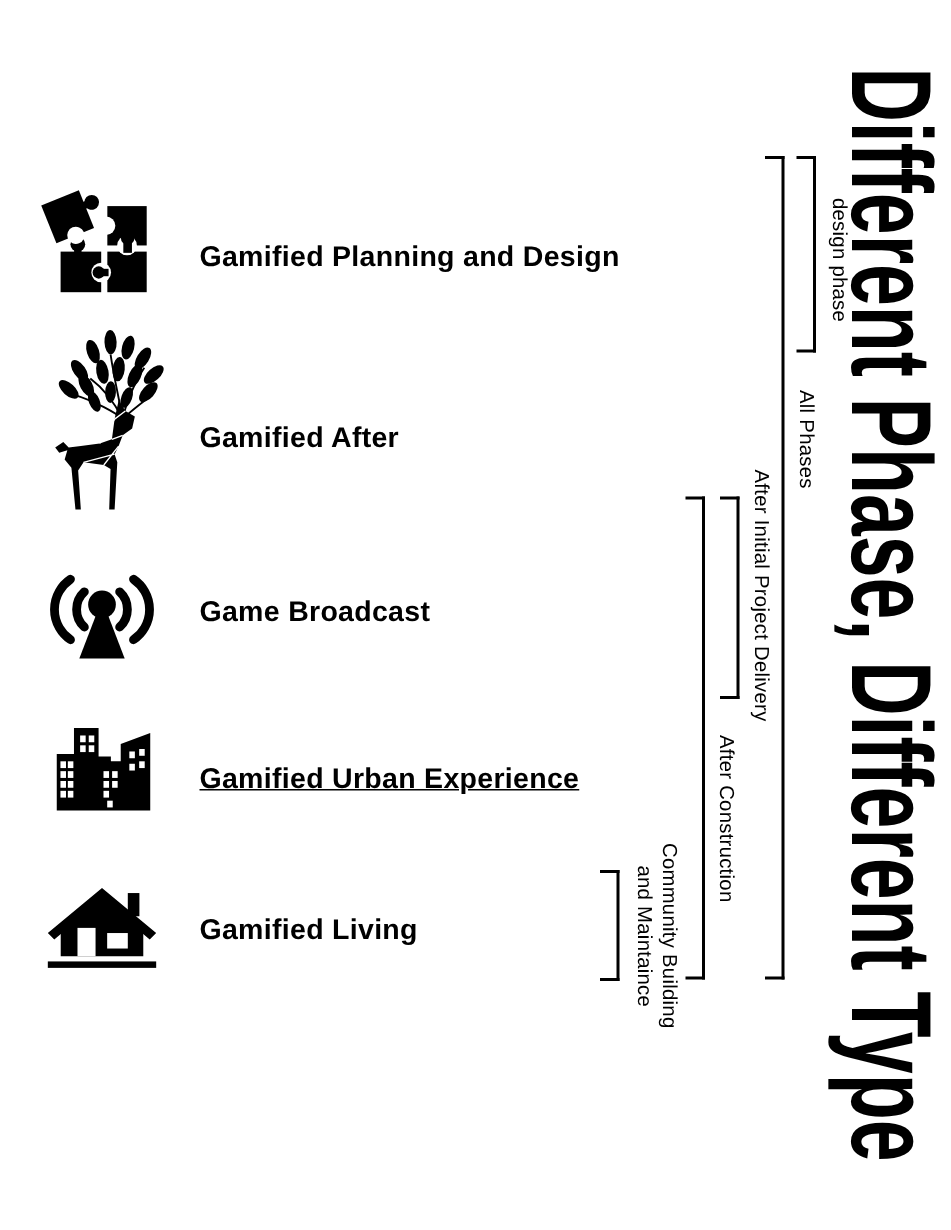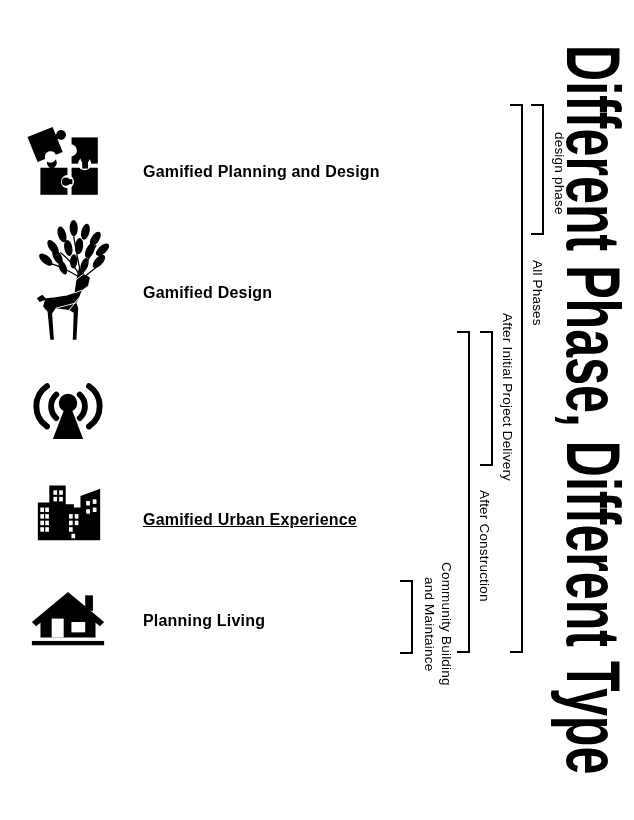--- a/index.html
+++ b/index.html
@@ -4,22 +4,22 @@
 <style>
   html,body{margin:0;padding:0;background:#fff;}
   #stage{
     position:relative;width:634px;height:820px;background:#fff;
     font-family:"Liberation Sans","DejaVu Sans",sans-serif;color:#000;
     overflow:hidden;
   }
   .icon{position:absolute;}
   .icon svg{display:block;width:100%;height:100%;}
   .row-label{
-    position:absolute;left:143px;height:28px;line-height:28px;
-    font-weight:bold;font-size:16px;white-space:nowrap;letter-spacing:.2px;
+    position:absolute;left:133px;height:28px;line-height:28px;
+    font-weight:bold;font-size:19px;white-space:nowrap;letter-spacing:.2px;
   }
   .bracket{
     position:absolute;box-sizing:border-box;
     border:2px solid #000;border-left:none;background:transparent;
   }
   .vlabel{
     position:absolute;writing-mode:vertical-rl;
     font-size:13.5px;line-height:17px;white-space:nowrap;
     text-align:center;letter-spacing:.2px;
   }
@@ -84,34 +84,35 @@
         <ellipse cx="41" cy="53" rx="4" ry="8" transform="rotate(-22 41 53)"></ellipse>
         <ellipse cx="53" cy="46" rx="4" ry="8" transform="rotate(2 53 46)"></ellipse>
         <ellipse cx="65" cy="50" rx="4" ry="8" transform="rotate(20 65 50)"></ellipse>
       </g>
       <path fill="#000" d="M59,52 L64,60 L71,64 L69,73 L62,78 L59,86 L56,92 L58,98
         L56,133 L52,133 L53,103 L48,100 L33,98 L29,104 L31,133 L27,133 L24,102
         L19,96 L21,89 L15,91 L12,87 L18,83 L22,87 L31,86 L45,84 L54,81 L56,66 Z"></path>
       <path d="M56,66 L45,84 M59,86 L48,100 M56,92 L33,98 M62,78 L54,81 M56,66 L64,60" stroke="#fff" stroke-width="1" fill="none"></path>
     </svg>
   </div>
-  <div class="row-label" style="top:279px;">Gamified Design</div>
+  <div class="row-label" style="top:279px;">Gamified After</div>
 
   <div class="icon" style="left:26px;top:372px;width:84px;height:72px;">
     <svg viewBox="0 0 100 80">
       <path d="M50,30 L68,77 L32,77 Z" fill="#000"></path>
       <circle cx="50" cy="34" r="11" fill="#000"></circle>
       <g stroke="#000" stroke-width="7" fill="none" stroke-linecap="round">
         <path d="M36,24 A19,19 0 0 0 36,52"></path>
         <path d="M25,14 A29,29 0 0 0 25,62"></path>
         <path d="M64,24 A19,19 0 0 1 64,52"></path>
         <path d="M75,14 A29,29 0 0 1 75,62"></path>
       </g>
     </svg>
   </div>
+  <div class="row-label" style="top:395px;">Game Broadcast</div>
 
   <div class="icon" style="left:28px;top:468px;width:82px;height:84px;">
     <svg viewBox="0 0 100 90">
       <path d="M12,82 V36 H26 V15 H46 V38 H56 V42 H64 V28 L88,19 V82 Z" fill="#000"></path>
       <g fill="#fff">
         <rect x="15" y="42" width="4.5" height="5.5"></rect>
           <rect x="21" y="42" width="4.5" height="5.5"></rect>
         <rect x="15" y="50" width="4.5" height="5.5"></rect>
           <rect x="21" y="50" width="4.5" height="5.5"></rect>
         <rect x="15" y="58" width="4.5" height="5.5"></rect>
@@ -140,21 +141,21 @@
   <div class="icon" style="left:25px;top:576px;width:86px;height:74px;">
     <svg viewBox="0 0 100 85">
       <rect x="70" y="22" width="9" height="18" fill="#000"></rect>
       <path d="M8,53 L50,18 L92,53 L87,58 L50,27 L13,58 Z" fill="#000"></path>
       <path d="M18,52 L50,26 L82,52 V71 H18 Z" fill="#000"></path>
       <rect x="31" y="49" width="14" height="22" fill="#fff"></rect>
       <rect x="54" y="53" width="16" height="12" fill="#fff"></rect>
       <rect x="8" y="75" width="84" height="5" fill="#000"></rect>
     </svg>
   </div>
-  <div class="row-label" style="top:607px;">Planning Living</div>
+  <div class="row-label" style="top:607px;">Gamified Living</div>
 
   <div class="bracket" style="left:531px;top:104px;width:13px;height:131px;"></div>
   <div class="bracket" style="left:510px;top:104px;width:13px;height:549px;"></div>
   <div class="bracket" style="left:480px;top:331px;width:13px;height:135px;"></div>
   <div class="bracket" style="left:457px;top:331px;width:13px;height:322px;"></div>
   <div class="bracket" style="left:400px;top:580px;width:13px;height:74px;"></div>
 
   <div class="vlabel" style="left:551px;top:126px;height:95px;width:17px;">design phase</div>
   <div class="vlabel" style="left:529px;top:252px;height:82px;width:17px;">All Phases</div>
   <div class="vlabel" style="left:499px;top:310px;height:174px;width:17px;">After Initial Project Delivery</div>

